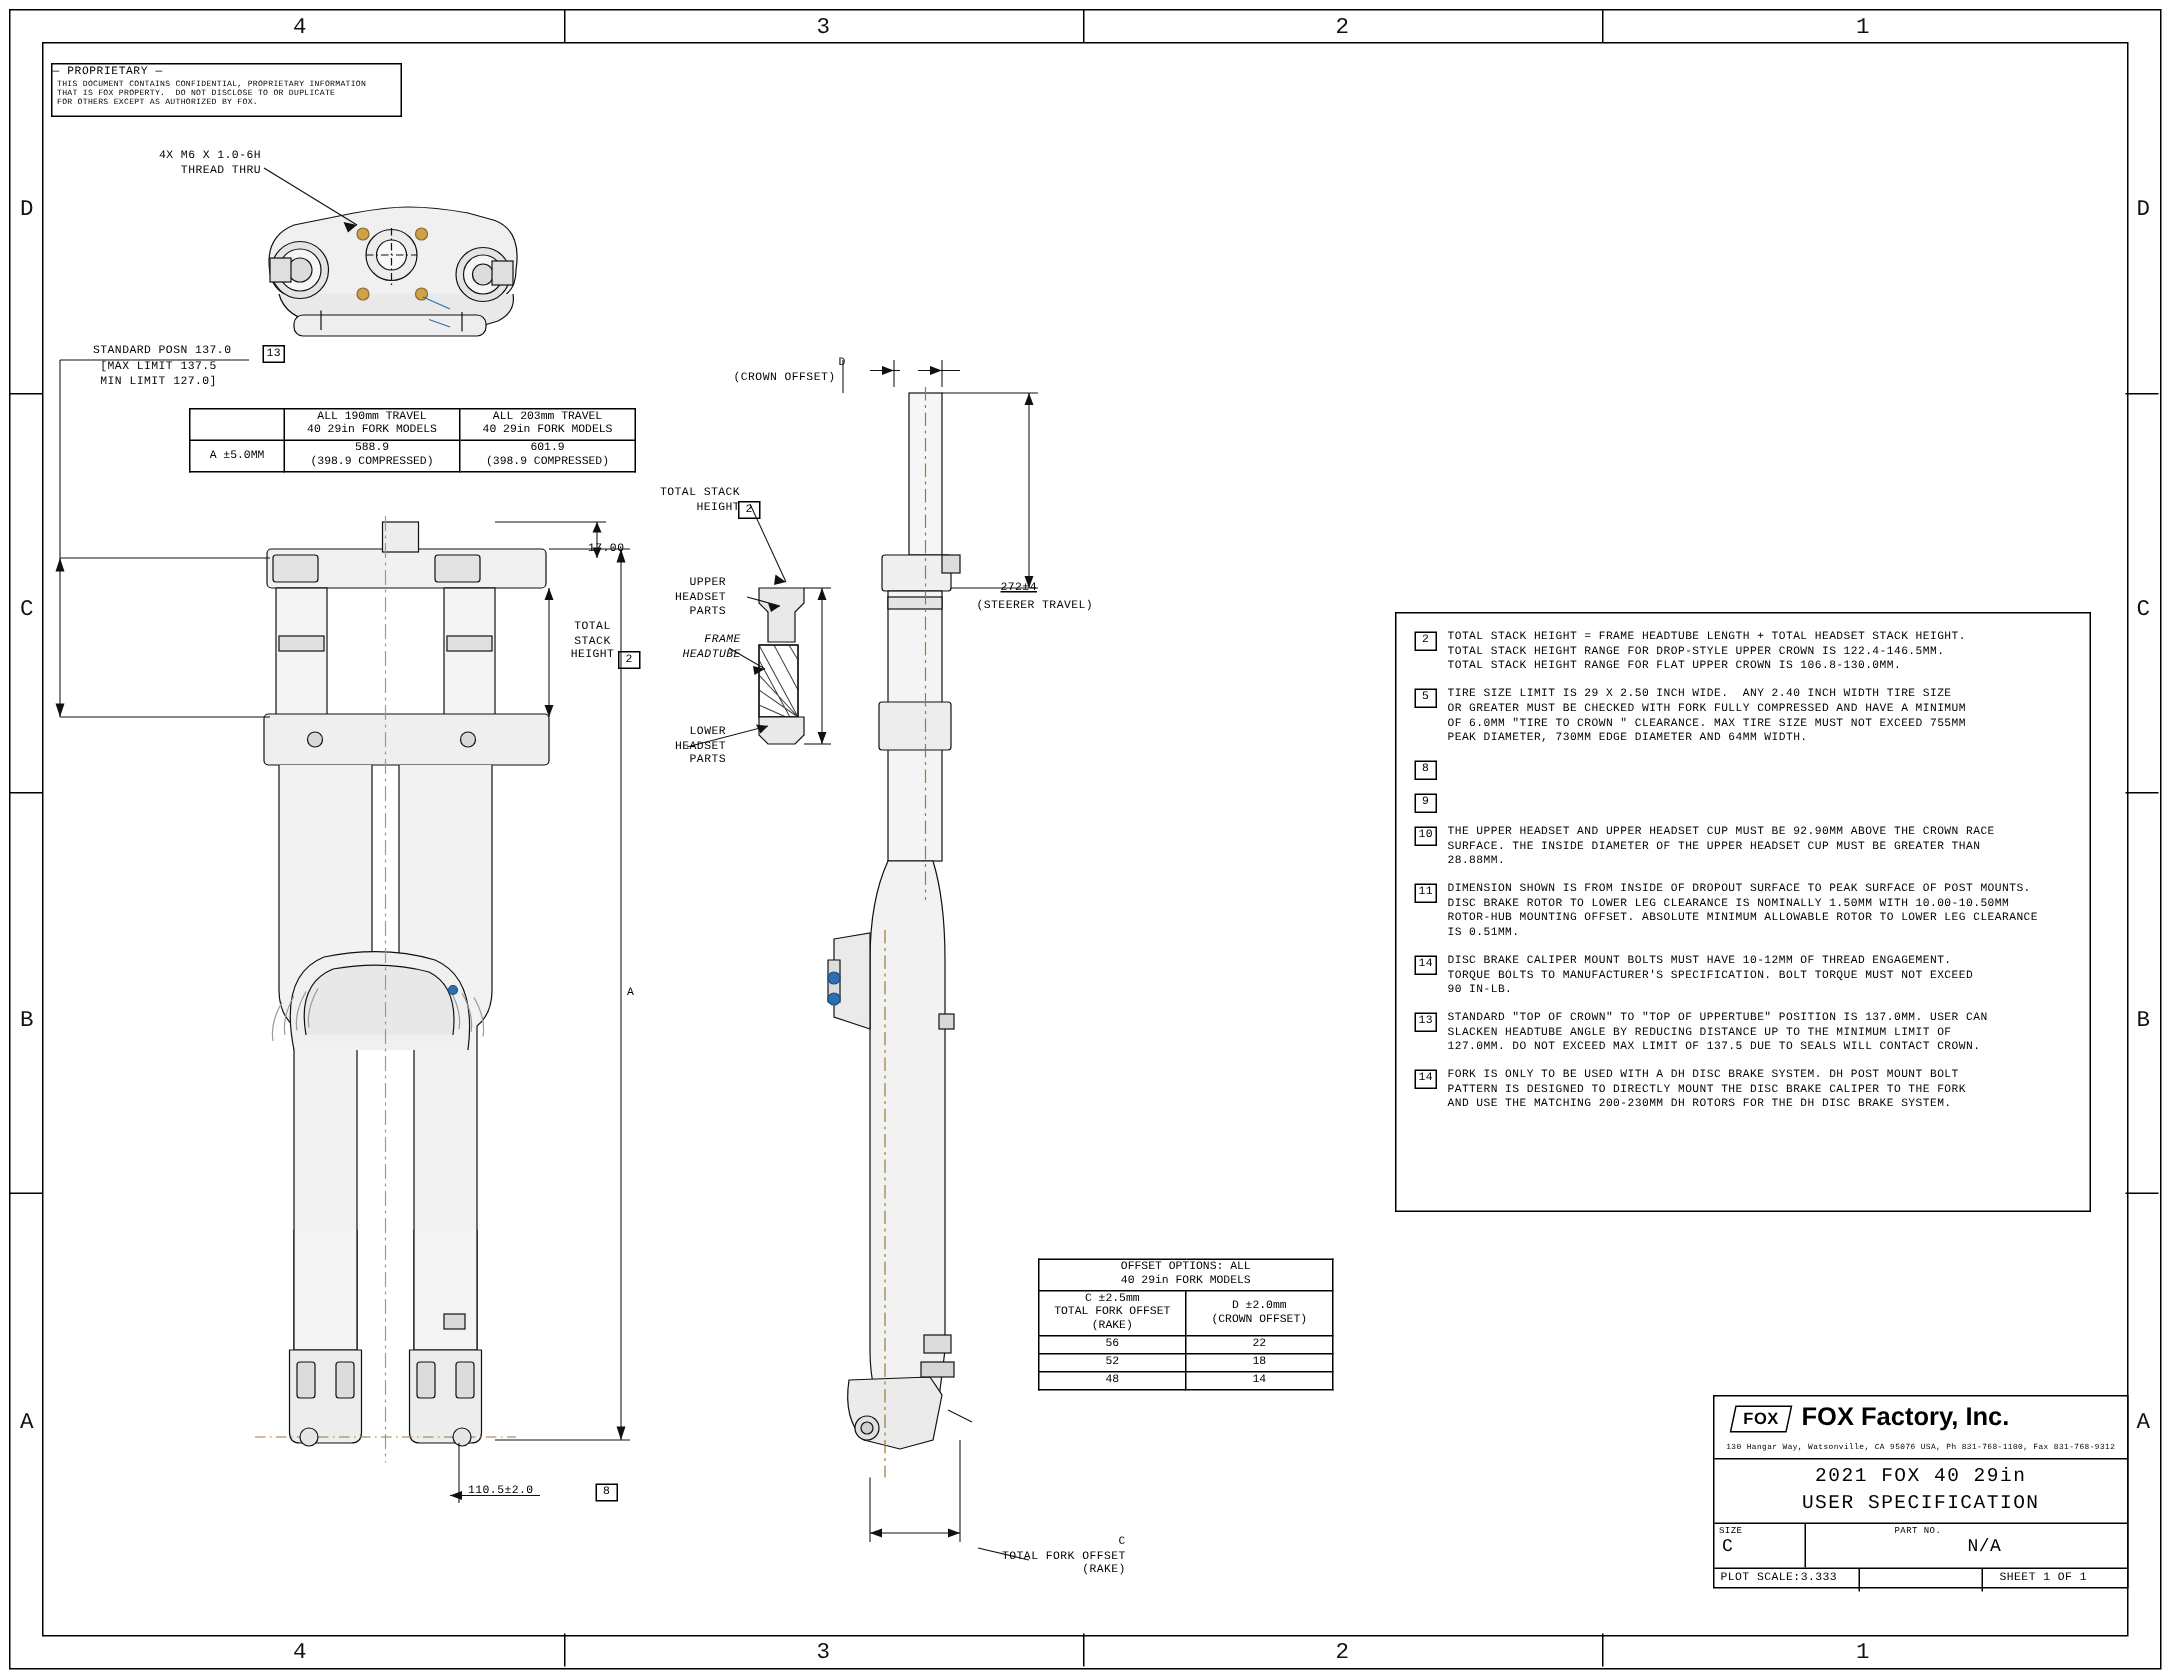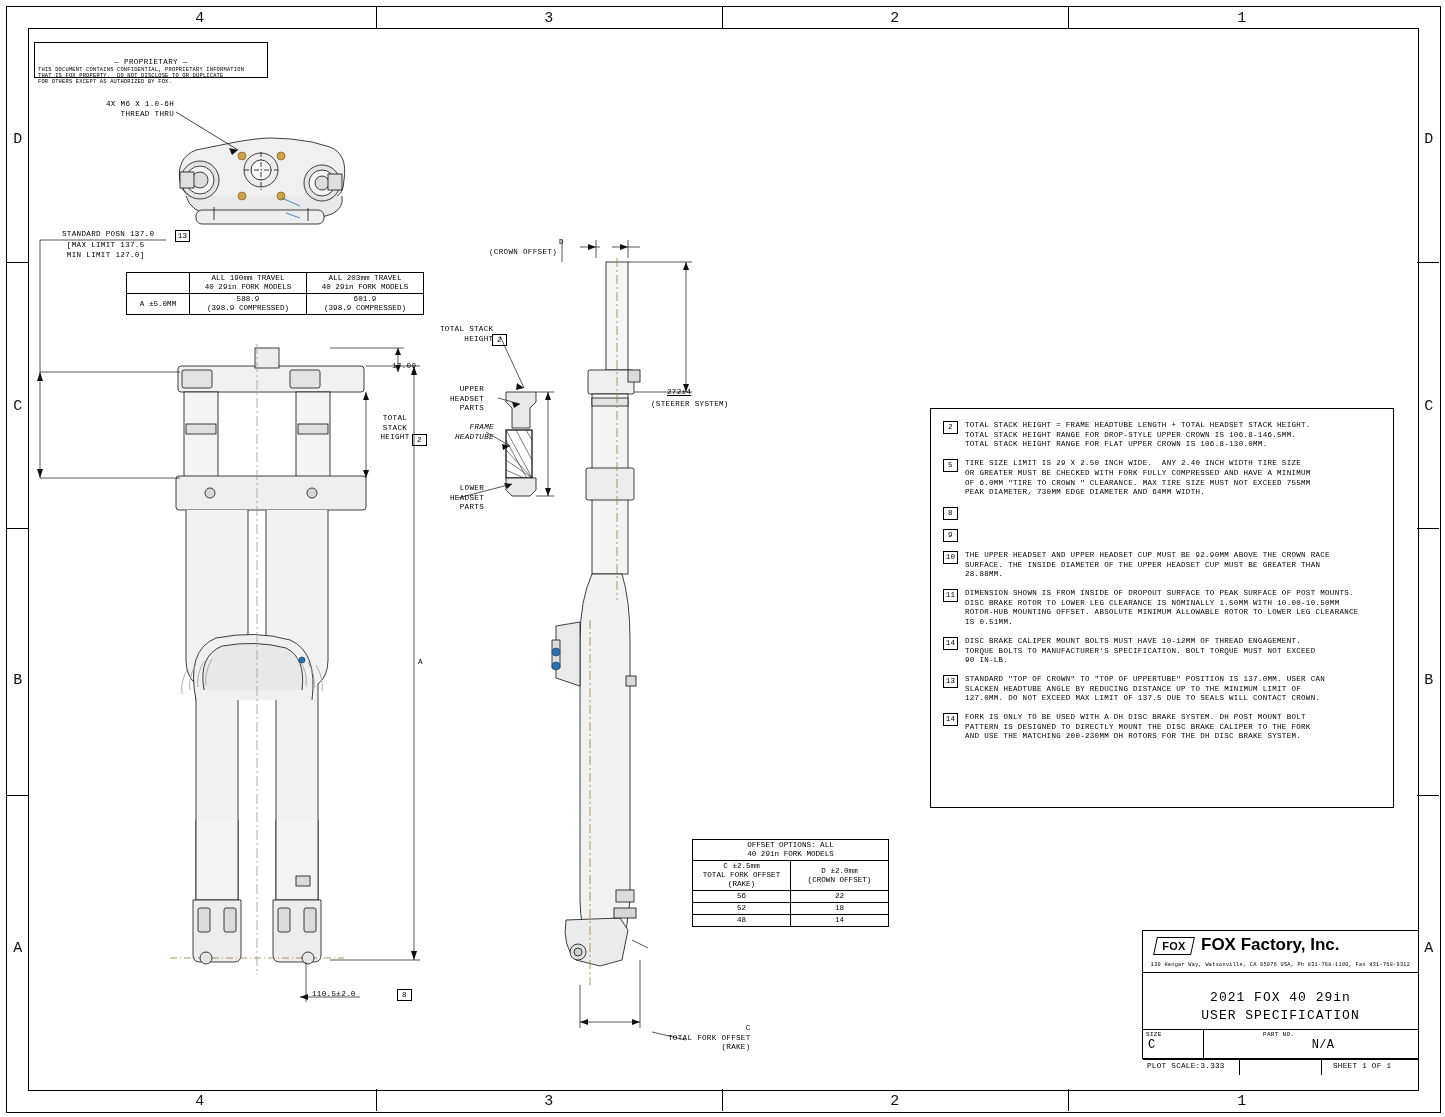--- a/index.html
+++ b/index.html
@@ -8,21 +8,21 @@
   .abs{position:absolute;}
   .txt{font-family:"Liberation Mono","DejaVu Sans Mono",monospace;letter-spacing:.3px;white-space:pre;}
   .zone-label{font-size:15px;color:#111;text-align:center;}
   
   #outer{position:absolute;left:6px;top:6px;width:1433px;height:1105px;border:1px solid #000;}
   #inner{position:absolute;left:28px;top:28px;width:1389px;height:1061px;border:1.2px solid #000;}
   .tickv{position:absolute;width:1px;background:#000;}
   .tickh{position:absolute;height:1px;background:#000;}
   
   #prop{left:34px;top:42px;width:232px;height:34px;border:1px solid #000;}
-  #prop .ttl{font-size:7.5px;text-align:center;margin-top:15px;letter-spacing:.4px;}
+  #prop .ttl{font-size:7.5px;text-align:left;margin-top:1px;letter-spacing:.4px;}
   #prop .bodytxt{font-size:5.4px;line-height:6.2px;padding:1px 3px 0 3px;letter-spacing:.2px;}
   
   table.t{border-collapse:collapse;font-size:7.6px;border-radius:12px;}
   table.t td{border:1px solid #000;padding:1px 3px;text-align:center;line-height:9px;white-space:pre;}
   
   #notes{left:930px;top:408px;width:462px;height:398px;border:1px solid #000;}
   .noteRow{display:flex;align-items:flex-start;margin:0 0 9px 0;}
   .noteNum{border:1px solid #000;min-width:13px;height:11px;font-size:7.6px;line-height:11px;text-align:center;margin-right:7px;flex:none;margin-top:0px;}
   .noteTxt{font-size:7.5px;line-height:9.7px;white-space:pre;}
   
@@ -294,21 +294,21 @@
   <div class="abs txt callout" style="left:455px;top:423px;font-style:italic;">FRAME
 HEADTUBE</div>
   <div class="abs txt callout" style="left:450px;top:484px;">LOWER
 HEADSET
 PARTS</div>
 
   <div class="abs txt callout" style="left:559px;top:238px;">D</div>
   <div class="abs txt callout" style="left:489px;top:248px;">(CROWN OFFSET)</div>
 
   <div class="abs txt callout" style="left:667px;top:388px;text-decoration:underline;">272±4</div>
-  <div class="abs txt callout" style="left:651px;top:400px;">(STEERER SYSTEM)</div>
+  <div class="abs txt callout" style="left:651px;top:400px;">(STEERER TRAVEL)</div>
 
   <div class="abs txt callout" style="left:418px;top:658px;">A</div>
 
   <div class="abs txt callout" style="left:312px;top:990px;">110.5±2.0</div>
   <div class="abs boxnum txt" style="left:397px;top:989px;">8</div>
 
   <div class="abs txt callout" style="left:668px;top:1024px;">C
 TOTAL FORK OFFSET
 (RAKE)</div>
 
@@ -361,21 +361,21 @@
       </tr>
     </tbody>
       </table>
   </div>
 
   <div id="notes" class="abs">
     <div style="padding:12px 10px 0 12px;">
       <div class="noteRow">
         <div class="noteNum txt">2</div>
         <div class="noteTxt txt">TOTAL STACK HEIGHT = FRAME HEADTUBE LENGTH + TOTAL HEADSET STACK HEIGHT.
-TOTAL STACK HEIGHT RANGE FOR DROP-STYLE UPPER CROWN IS 106.8-146.5MM.
+TOTAL STACK HEIGHT RANGE FOR DROP-STYLE UPPER CROWN IS 122.4-146.5MM.
 TOTAL STACK HEIGHT RANGE FOR FLAT UPPER CROWN IS 106.8-130.0MM.</div>
       </div>
       <div class="noteRow">
         <div class="noteNum txt">5</div>
         <div class="noteTxt txt">TIRE SIZE LIMIT IS 29 X 2.50 INCH WIDE.  ANY 2.40 INCH WIDTH TIRE SIZE
 OR GREATER MUST BE CHECKED WITH FORK FULLY COMPRESSED AND HAVE A MINIMUM
 OF 6.0MM "TIRE TO CROWN " CLEARANCE. MAX TIRE SIZE MUST NOT EXCEED 755MM
 PEAK DIAMETER, 730MM EDGE DIAMETER AND 64MM WIDTH.</div>
       </div>
       <div class="noteRow">
@@ -424,21 +424,21 @@
       <div class="abs" style="left:12px;top:6px;width:36px;height:16px;border:1.5px solid #000;transform:skewX(-12deg);">
         <div class="txt" style="font-size:11px;text-align:center;line-height:16px;transform:skewX(12deg);font-family:'Liberation Sans',sans-serif;font-weight:bold;">FOX</div>
       </div>
       <div class="abs logo" style="left:58px;top:4px;">FOX Factory, Inc.</div>
     </div>
 
     <div style="height:11px;">
       <div class="txt ctrtxt" style="font-size:5.2px;line-height:9px;">130 Hangar Way, Watsonville, CA 95076 USA, Ph 831-768-1100, Fax 831-768-9312</div>
     </div>
 
-    <div class="tbrow" style="height:40px;padding-top:16px;">
+    <div class="tbrow" style="height:40px;padding-top:2px;">
       <div class="txt ctrtxt" style="font-size:13px;line-height:18px;letter-spacing:1px;">2021 FOX 40 29in</div>
       <div class="txt ctrtxt" style="font-size:13px;line-height:18px;letter-spacing:1px;">USER SPECIFICATION</div>
     </div>
 
     <div class="tbrow" style="height:29px;position:relative;">
       <div class="abs" style="left:0;top:0;width:60px;height:29px;border-right:1px solid #000;">
         <div class="txt lbl" style="padding:1px 0 0 3px;">SIZE</div>
         <div class="txt" style="font-size:12px;padding-left:5px;">C</div>
       </div>
       <div class="abs" style="left:60px;top:0;width:215px;height:29px;">

